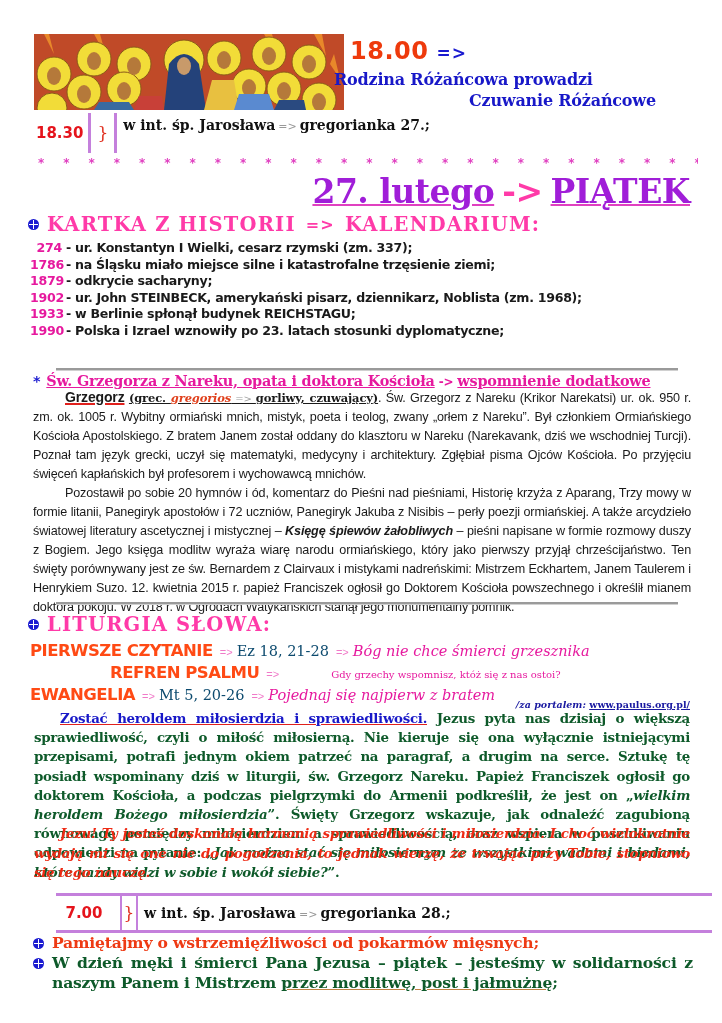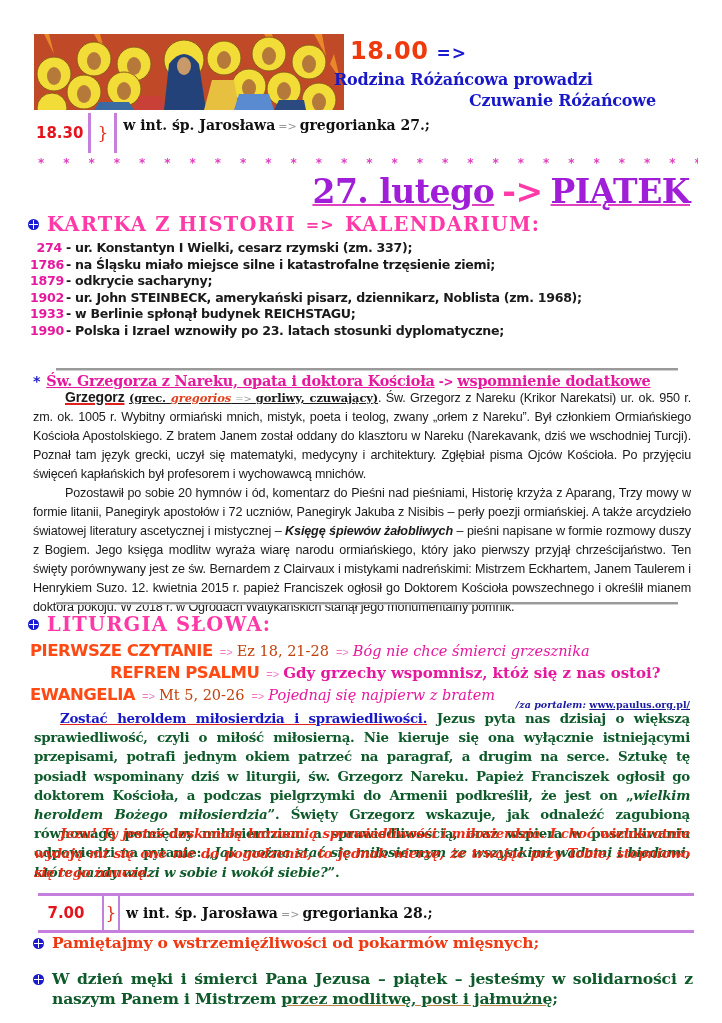--- a/index.html
+++ b/index.html
@@ -120,23 +120,23 @@
   
   .sec-head.lit { top: 613px; font-size: 19.5px; }
   .lit-row {
     position: absolute; white-space: nowrap; display: flex; align-items: baseline;
   }
   .lit-label {
     font-family: "DejaVu Sans", sans-serif; font-weight: bold; color: #ff4a14;
     font-size: 16.5px; letter-spacing: -0.5px;
   }
   .lit-arr { color: #f07ac8; font-size: 11px; margin: 0 4px 0 7px; }
-  .lit-ref { font-family: "DejaVu Serif", serif; color: #c2410c; font-size: 14.5px; }
+  .lit-ref { font-family: "DejaVu Serif", serif; color: #0c4a6e; font-size: 14.5px; }
   .lit-title { font-family: "DejaVu Serif", serif; color: #e6199e; font-style: italic; font-size: 14.5px; }
-  .lit-title.psalm { font-style: normal; font-weight: bold; font-size: 15px; }
+  .lit-title.psalm { font-style: normal; font-weight: normal; font-size: 10px; margin-left: 48px; }
   .lit-row.r1 { left: 30px; top: 641px; }
   .lit-row.r2 { left: 110px; top: 663px; }
   .lit-row.r3 { left: 30px; top: 685px; }
 
   .source {
     position: absolute; right: 32px; top: 699px; font-family: "DejaVu Serif", serif;
     font-size: 9.5px; font-weight: bold; color: #1818a0; font-style: italic;
   }
   .source a { color: #1818a0; text-decoration: underline; font-style: normal; }
 
@@ -153,36 +153,36 @@
 
   .prayer {
     position: absolute; left: 34px; top: 824px; width: 656px;
     font-family: "DejaVu Serif", serif; font-weight: bold; font-style: italic;
     font-size: 13.4px; line-height: 19.5px; color: #ee2a14; text-align: justify; letter-spacing: -0.3px;
   }
   .prayer p { text-indent: 26px; }
 
   
   .mass-box {
-    position: absolute; left: 38px; top: 893px; width: 656px; height: 40px;
+    position: absolute; left: 56px; top: 893px; width: 656px; height: 40px;
     border-top: 3px solid #c480dc; border-bottom: 3px solid #c480dc;
     display: flex; align-items: stretch;
   }
   .mass-box .mass-time { width: 56px; text-align: center; padding: 0; display: flex; align-items: center; justify-content: center; font-size: 15px; }
   .mass-box .cell-brace { width: 18px; border-left: 2px solid #c480dc; border-right: 2px solid #c480dc; display: flex; align-items: center; justify-content: center; color: #e03020; font-family: "DejaVu Serif", serif; font-size: 17px; margin-left: 8px; }
   .mass-box .intention { align-self: center; padding-top: 0; }
 
   .bottom-notes { position: absolute; left: 33px; top: 933px; width: 660px; }
   .note {
     display: flex; align-items: flex-start; font-family: "DejaVu Serif", serif; font-weight: bold;
     font-size: 15.6px; line-height: 20px; letter-spacing: -0.2px;
   }
   .note .bullet-cross { margin-top: 5px; margin-right: 8px; }
   .note.n1 { color: #ee3a14; text-align: right; }
-  .note.n2 { color: #0e5a2a; text-align: justify; margin-top: 16px; }
+  .note.n2 { color: #0e5a2a; text-align: justify; }
   .note.n2 .u { text-decoration: underline; text-decoration-color: #c08040; }
 </style>
 </head>
 <body>
 
 <div class="hero-img" aria-label="icon-pentecost-apostles-with-mary">
   <svg viewBox="0 0 310 76" preserveAspectRatio="none">
     <rect x="0" y="0" width="310" height="76" fill="#c04a28"></rect>
     <path d="M10 0 L20 20 L15 0 Z M60 0 L72 22 L66 0Z M230 0 L245 25 L238 0Z M280 0 L292 22 L288 0Z M300 20 L306 45 L296 30Z" fill="#e8882a"></path>
     <g fill="#f2dc38" stroke="#8a5a18" stroke-width="1">

